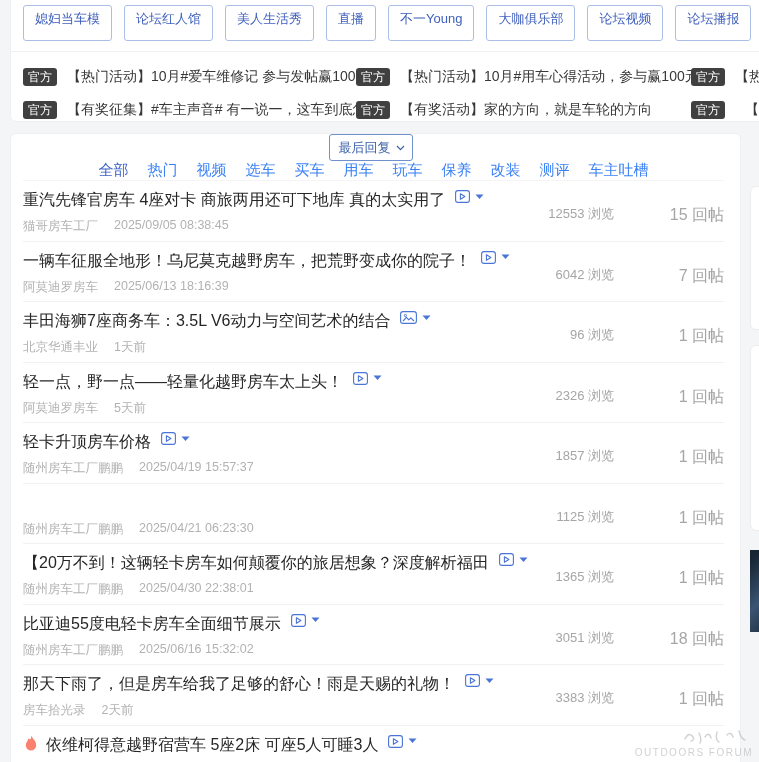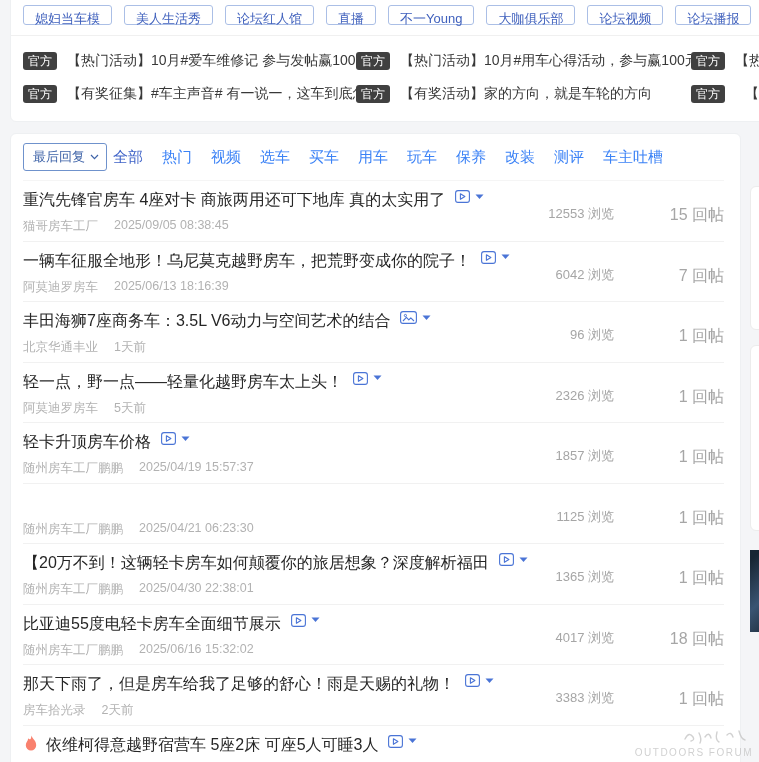--- a/index.html
+++ b/index.html
@@ -9,36 +9,36 @@
     background:#f4f5f7;
     font-family:"Liberation Sans","DejaVu Sans",sans-serif;
     -webkit-font-smoothing:antialiased;
   }
   .card { position:absolute; background:#fff; border:1px solid #eef0f2; border-radius:6px; }
 
   
   #card-top { left:10px; top:-10px; width:770px; height:132px; }
   .tabs-row { display:flex; gap:12px; padding:14px 12px 10px 12px; border-bottom:1px solid #f0f0f0; }
   .top-tab {
-    height:20px; line-height:26px; padding:0 11px; background:#fff;
+    height:36px; line-height:26px; padding:0 11px; background:#fff;
     border:1px solid #abbfe6; border-radius:3px; color:#4061bd; font-size:13px;
     white-space:nowrap; cursor:pointer;
   }
   .ann { padding:8px 12px 0 12px; }
   .ann-row { display:flex; height:33px; align-items:center; }
   .ann-cell { display:flex; align-items:center; gap:10px; overflow:hidden; white-space:nowrap; cursor:pointer; }
   .ann-cell.c1 { width:333px; flex:none; }
   .ann-cell.c2 { width:335px; flex:none; }
   .ann-cell.c3 { flex:1; overflow:hidden; }
   .badge { background:#404040; color:#fff; font-size:12px; line-height:1; padding:3px 5px; border-radius:3px; flex:none; }
   .ann-text { font-size:14px; color:#383838; }
 
   
   #card-main { left:10px; top:133px; width:731px; height:700px; padding:0 16px 0 12px; }
-  .filter-bar { display:flex; align-items:center; height:47px; border-bottom:1px solid #f5f5f5; }
+  .filter-bar { display:flex; align-items:center; height:47px; border-bottom:1px solid #f5f5f5;flex-direction:column; }
   .sort-box {
     border:1px solid #6f92cc; color:#3e63a8; border-radius:3px; font-size:13px;
     height:28px; display:flex; align-items:center; padding:0 7px 0 9px; gap:5px; margin-right:6px; cursor:pointer;
   }
   .f-tab { font-size:15px; color:#3b82f6; cursor:pointer; }
   .f-tab.active { color:#3f63c8; }
 
   .thread { position:relative; height:60.5px; border-bottom:1px solid #f1f1f1; }
   .t-title {
     position:absolute; left:0; top:9px; font-size:16px; color:#262626;
@@ -60,22 +60,22 @@
   #watermark { position:absolute; right:6px; bottom:4px; text-align:left; color:#c6c6c6; opacity:.8; pointer-events:none; }
   #watermark .wm-en { font-size:10px; letter-spacing:1.5px; }
   svg { display:block; }
 </style>
 </head>
 <body>
 
 <div class="card" id="card-top">
   <div class="tabs-row" id="top-tabs">
       <div class="top-tab">媳妇当车模</div>
+      <div class="top-tab">论坛红人馆</div>
       <div class="top-tab">美人生活秀</div>
-      <div class="top-tab">论坛红人馆</div>
       <div class="top-tab">直播</div>
       <div class="top-tab">不一Young</div>
       <div class="top-tab">大咖俱乐部</div>
       <div class="top-tab">论坛视频</div>
       <div class="top-tab">论坛播报</div>
     </div>
   <div class="ann" id="announcements">
       <div class="ann-row">
         <div class="ann-cell c1">
           <span class="badge">官方</span>
@@ -273,21 +273,21 @@
             </svg>
             <svg width="9" height="5.5" viewBox="0 0 9 5.5">
               <path d="M0.5 0.5 H8.5 L4.5 5 Z" fill="#4a74d6"></path>
             </svg>
           </span>
         </div>
         <div class="t-meta">
           <span>随州房车工厂鹏鹏</span>
           <span>2025/06/16 15:32:02</span>
         </div>
-        <div class="t-views">4017 浏览</div>
+        <div class="t-views">3051 浏览</div>
         <div class="t-replies">18 回帖</div>
       </div>
       <div class="thread">
         <div class="t-title">
           <span>那天下雨了，但是房车给我了足够的舒心！雨是天赐的礼物！</span>
           <span class="t-icons">
             <svg width="15" height="13" viewBox="0 0 15 13">
               <rect x="0.6" y="0.6" width="13.8" height="11.8" rx="2.4" fill="none" stroke="#4a74d6" stroke-width="1.1"></rect>
               <path d="M5.4 3.7 L9.9 6.5 L5.4 9.3 Z" fill="none" stroke="#4a74d6" stroke-width="1.1" stroke-linejoin="round"></path>
             </svg>

